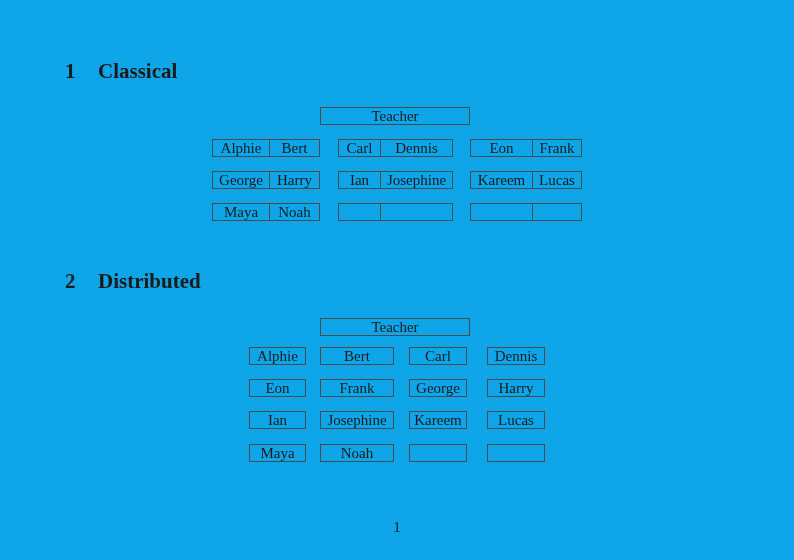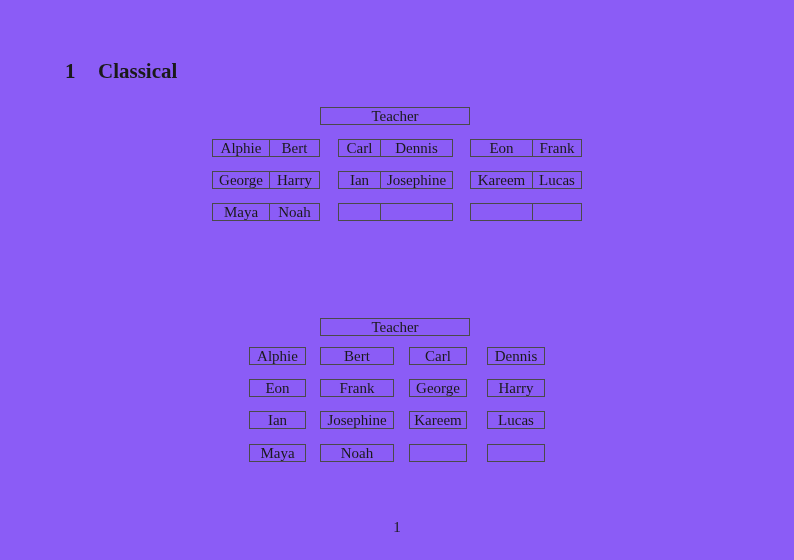--- a/index.html
+++ b/index.html
@@ -11,21 +11,21 @@
     width: 794px;
     height: 560px;
     font-family: "Liberation Serif", "DejaVu Serif", serif;
     color: #1a1a1a;
     overflow: hidden;
   }
   .page {
     position: relative;
     width: 794px;
     height: 560px;
-    background: #8b5cf6;
+    background: #0ea5e9;
   }
   .heading {
     position: absolute;
     left: 65px;
     font-weight: bold;
     font-size: 21px;
     line-height: 22px;
     white-space: nowrap;
   }
   .sec-num {
@@ -151,20 +151,23 @@
   </div>
   <div class="desk c-col2 c-row3">
     <div class="seat seat-a"></div>
     <div class="seat seat-b"></div>
   </div>
   <div class="desk c-col3 c-row3">
     <div class="seat seat-a"></div>
     <div class="seat seat-b"></div>
   </div>
 
+  <div class="heading" style="top:270px">
+    <span class="sec-num">2</span><span class="sec-title">Distributed</span>
+  </div>
 
   <div class="tbox" style="top:318px">
     <span>Teacher</span>
   </div>
 
   <div class="sbox d-col1 d-row1">Alphie</div>
   <div class="sbox d-col2 d-row1">Bert</div>
   <div class="sbox d-col3 d-row1">Carl</div>
   <div class="sbox d-col4 d-row1">Dennis</div>
 

